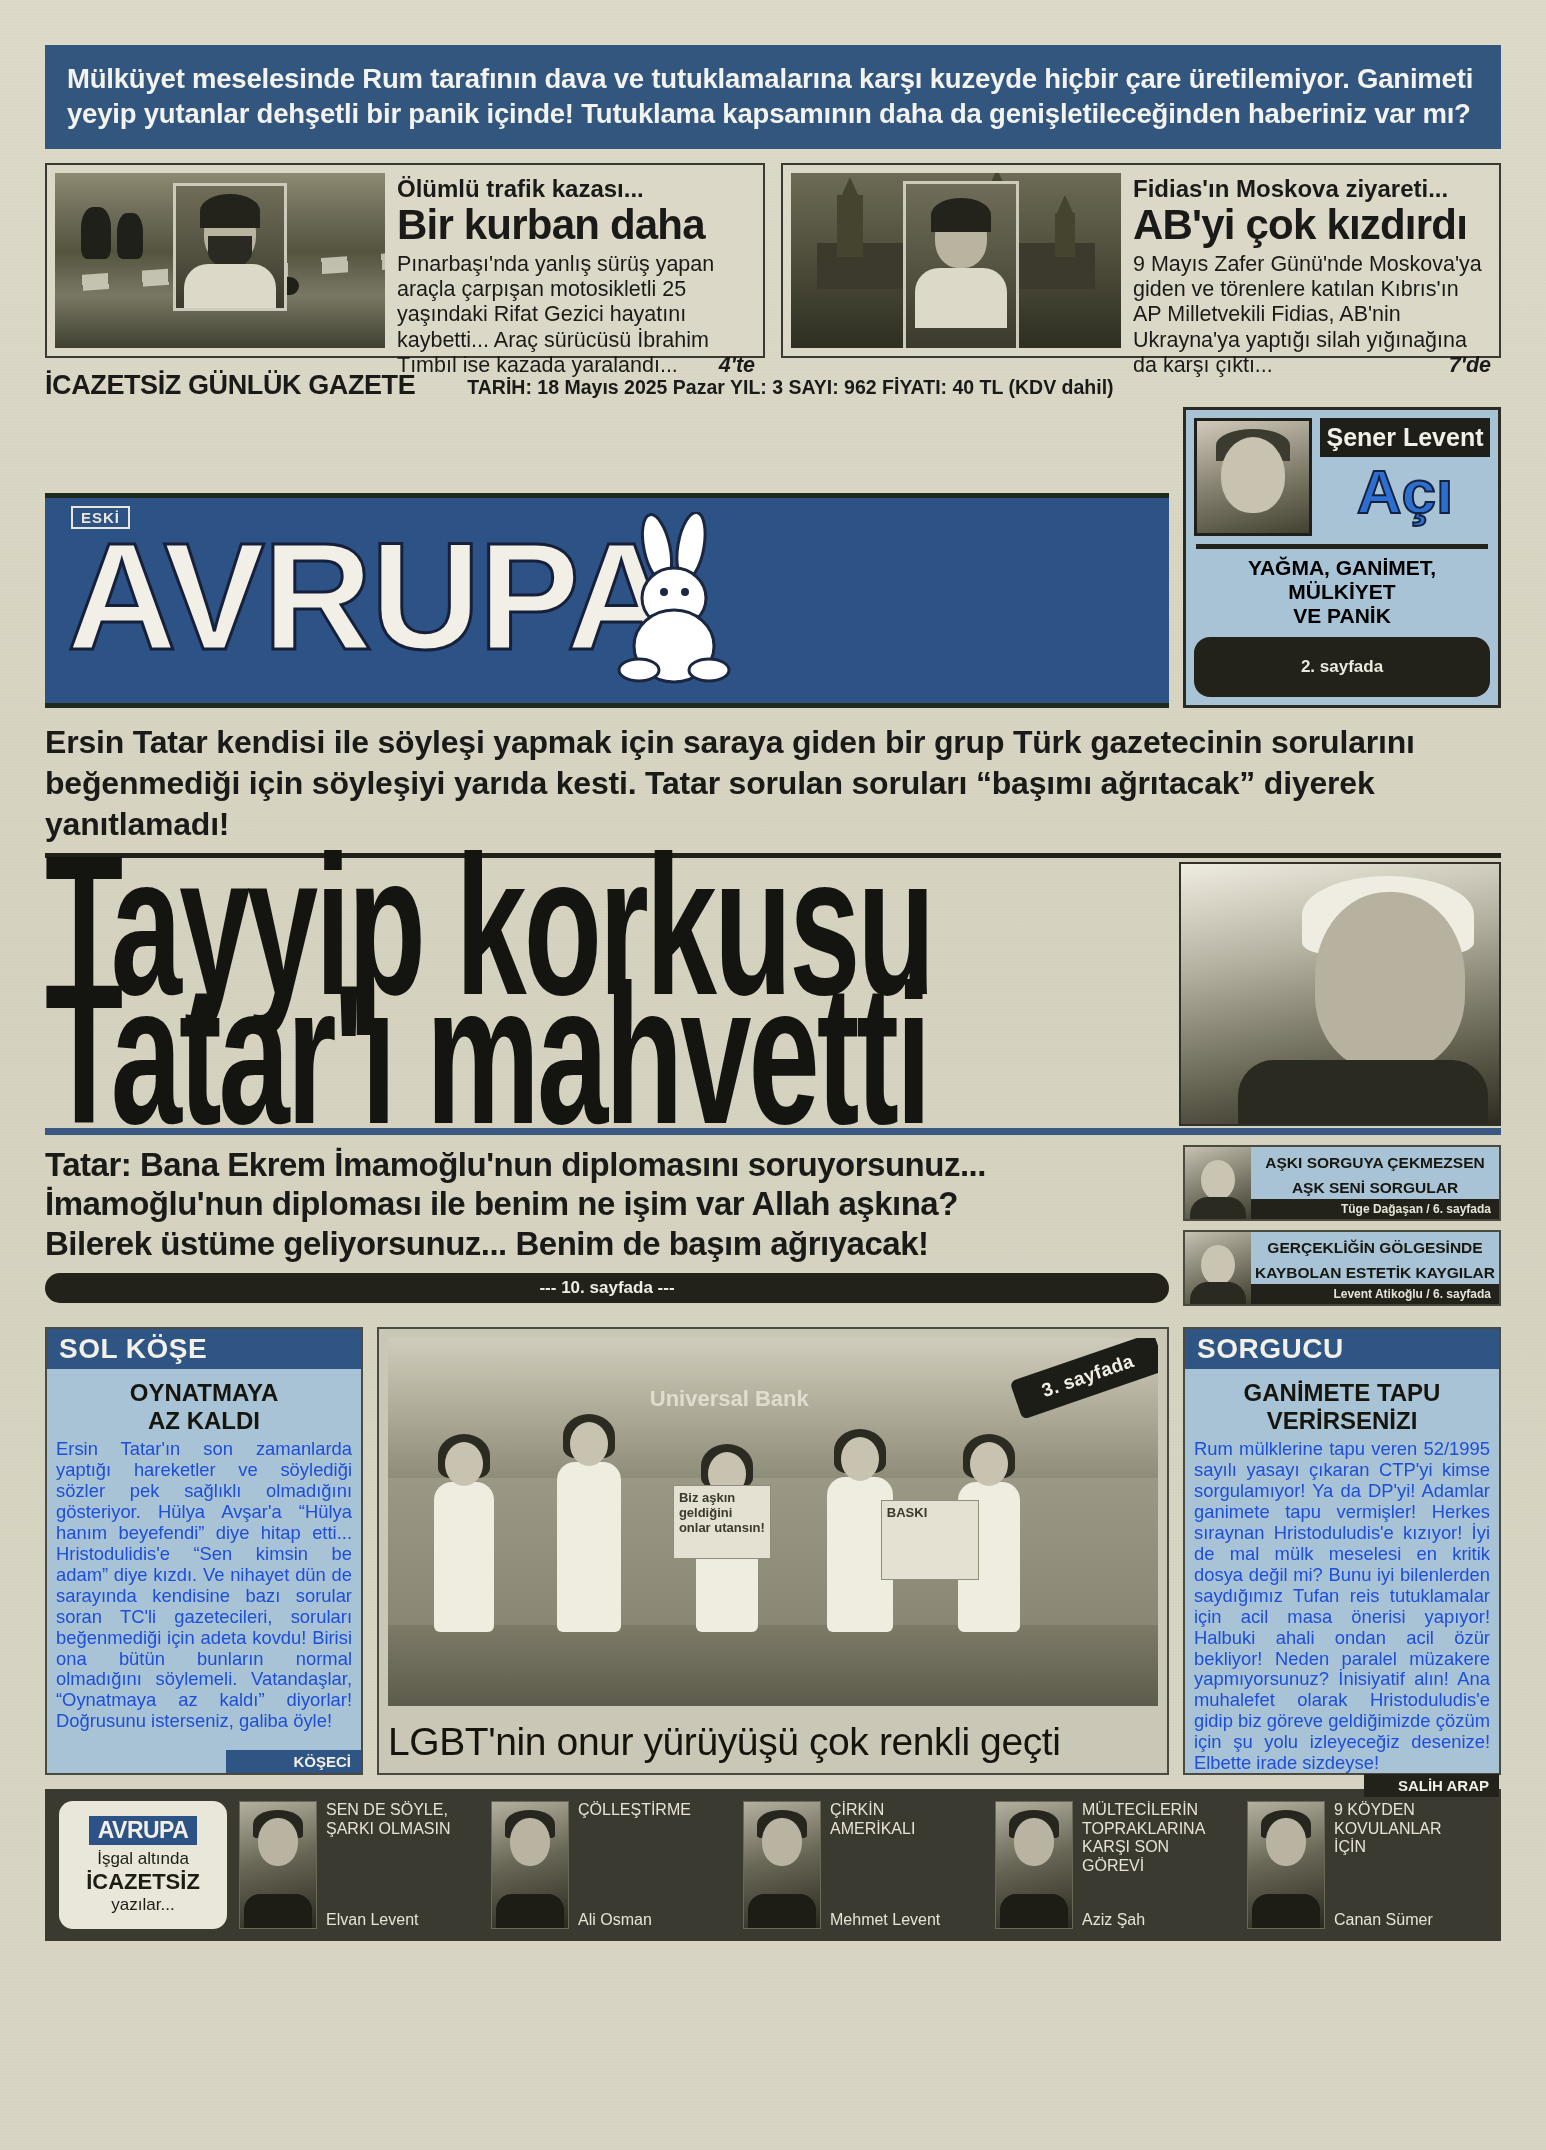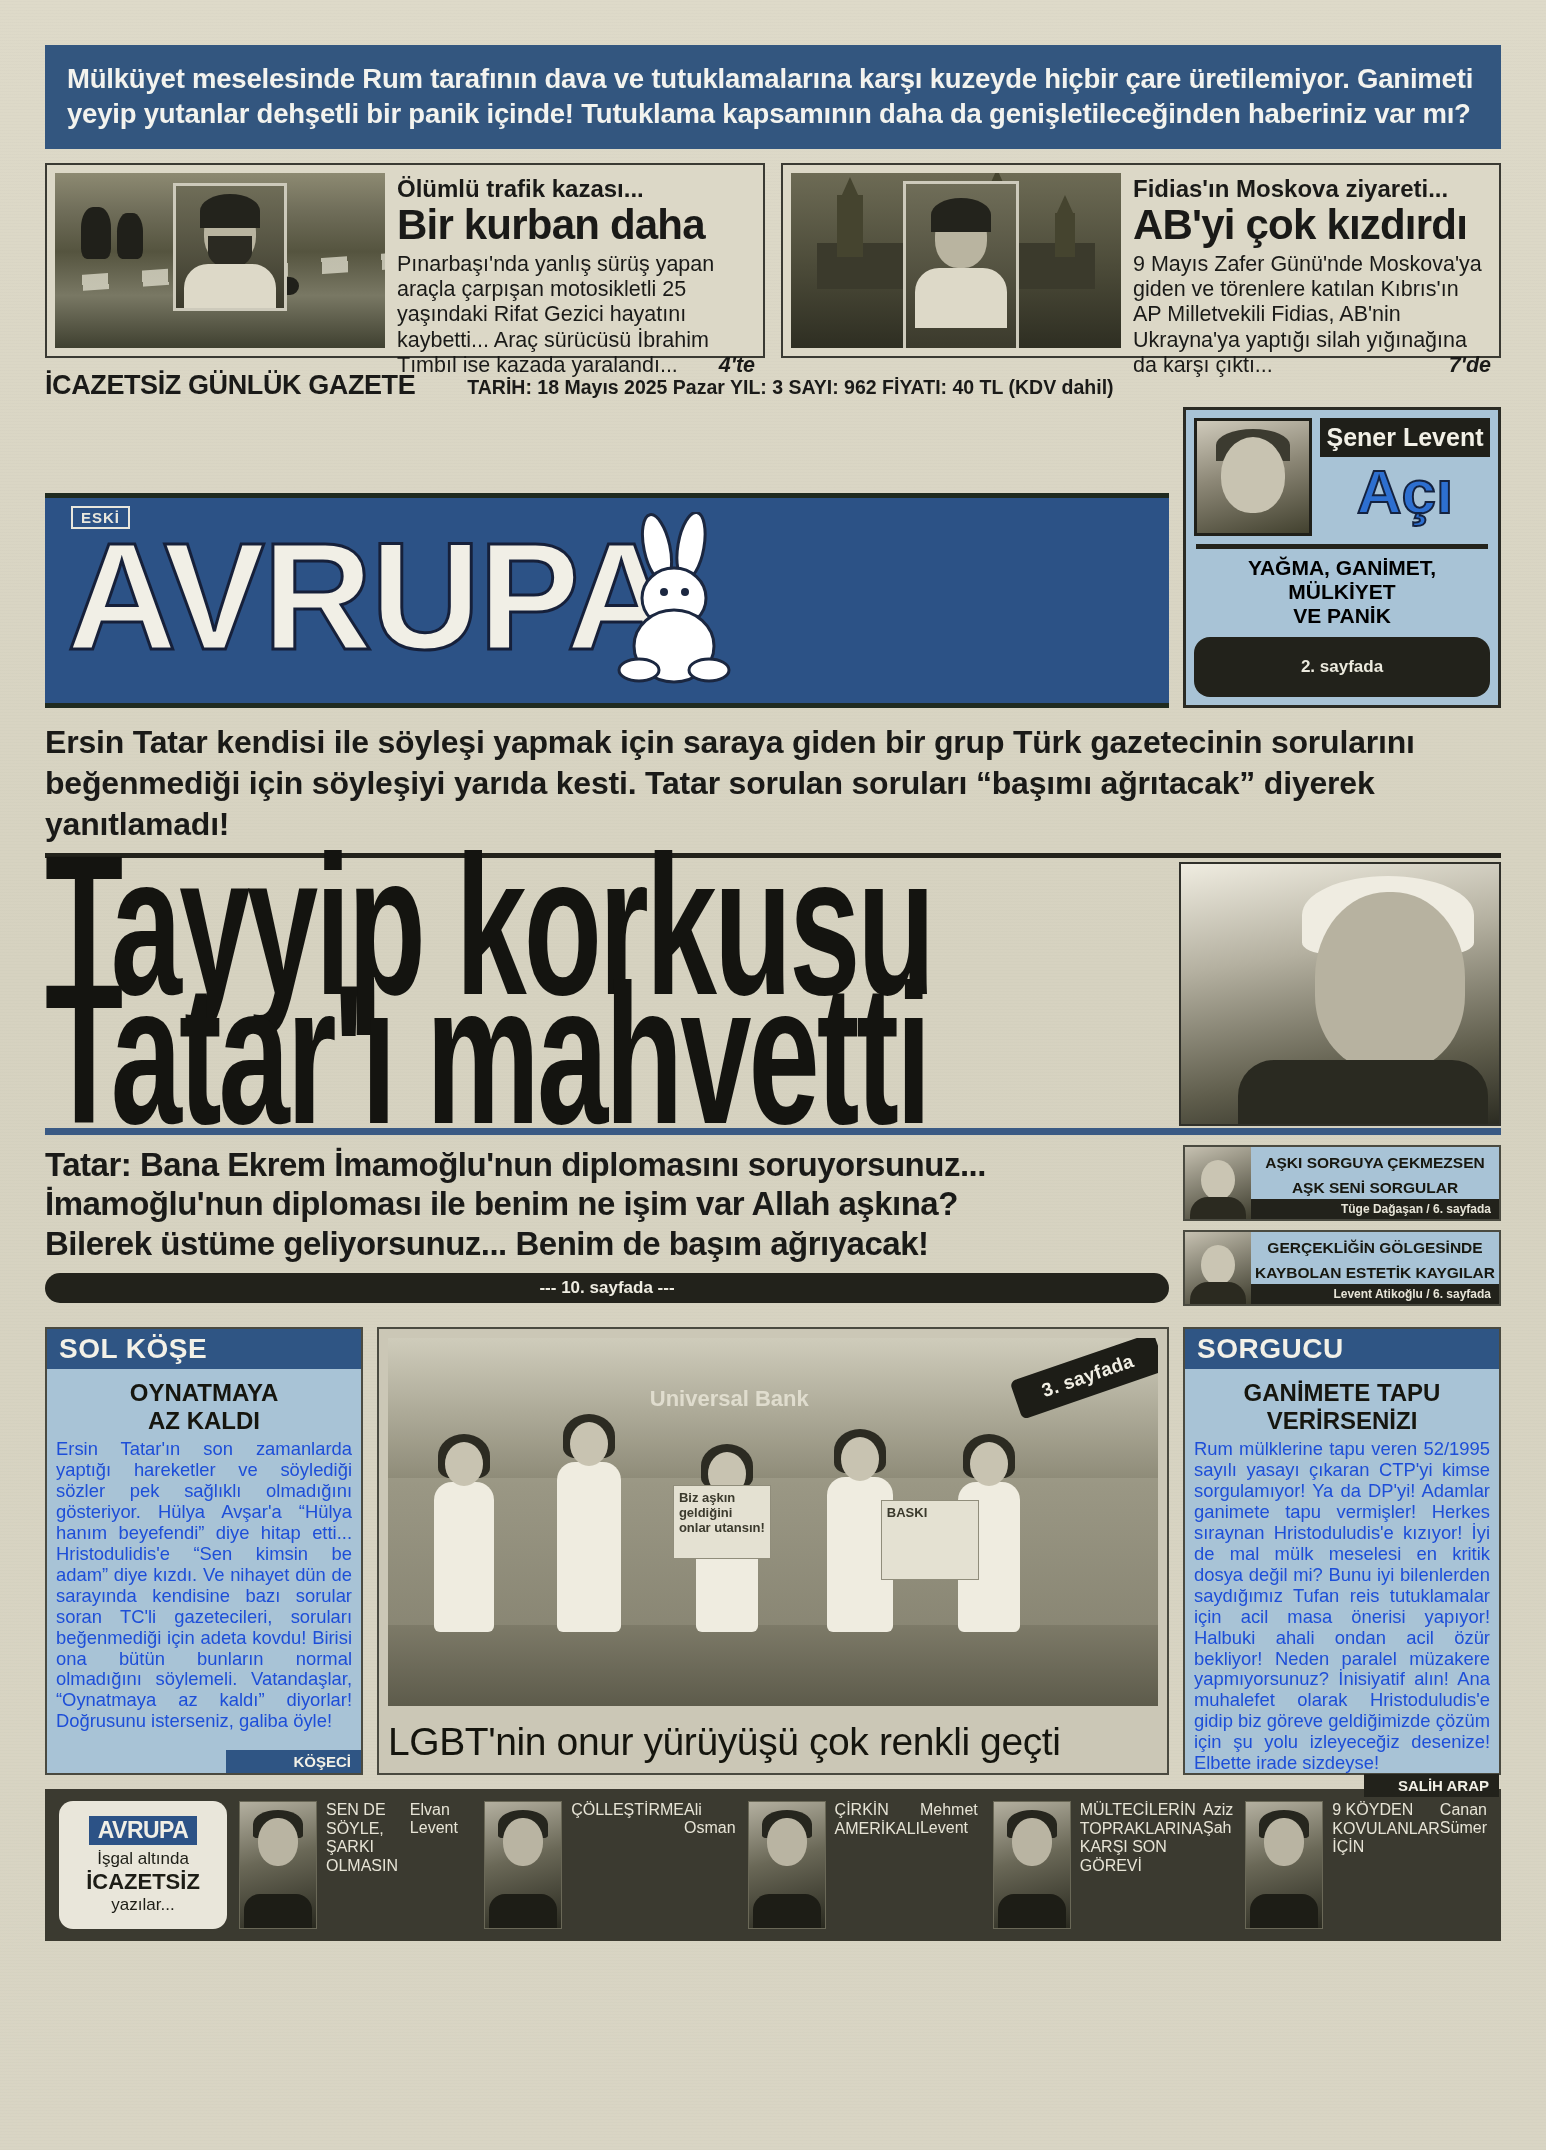--- a/index.html
+++ b/index.html
@@ -194,21 +194,21 @@
   .striplogo .l3{font-weight:700;font-size:22px;}
   .striplogo .l4{font-size:17px;}
   .author{display:flex;gap:9px;flex:1;}
   .auphoto{
     width:76px;flex:0 0 76px;background:linear-gradient(165deg,#b4b0a0 0%,#6a6857 45%,#2a2a20 100%);
     border:1px solid #6a6857;position:relative;overflow:hidden;
   }
   .auphoto .h{position:absolute;left:50%;top:16px;transform:translateX(-50%);width:40px;height:48px;border-radius:48%;background:#b9b4a2;}
   .auphoto .hr{position:absolute;left:50%;top:8px;transform:translateX(-50%);width:50px;height:28px;border-radius:50% 50% 10% 10%;background:#26261e;}
   .auphoto .b{position:absolute;left:50%;bottom:0;transform:translateX(-50%);width:68px;height:34px;border-radius:16px 16px 0 0;background:#1d1d16;}
-  .autext{flex:1;display:flex;flex-direction:row;justify-content:space-between;color:#e7e4d6;}
+  .autext{flex:1;display:flex;flex-direction:column;justify-content:space-between;color:#e7e4d6;}
   .autitle{font-size:16px;line-height:1.16;font-weight:400;}
   .auname{font-size:16px;}
 </style>
 </head>
 <body>
 
 <div class="page">
  <div class="inner">
 
   <div class="topbanner">

